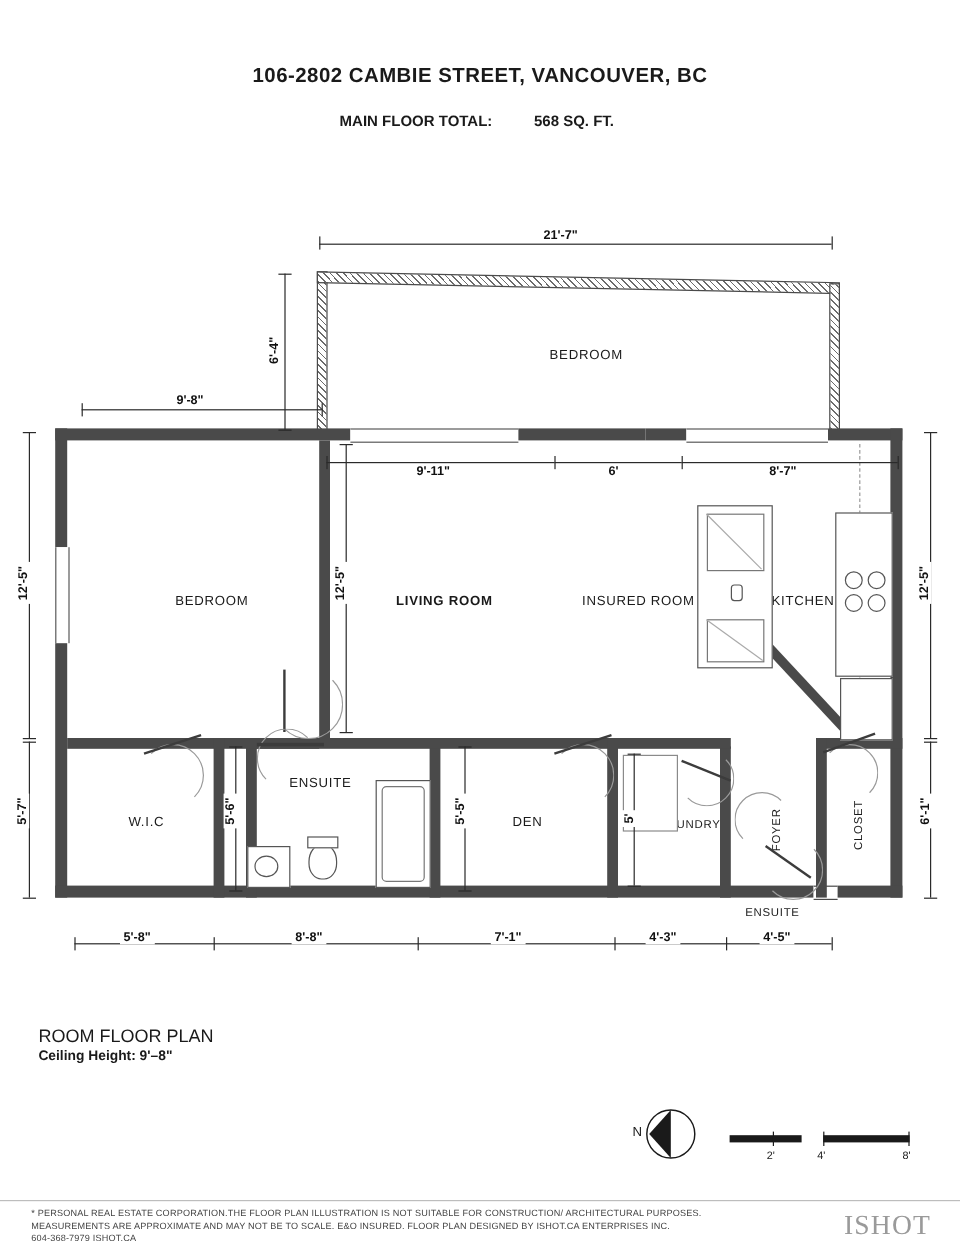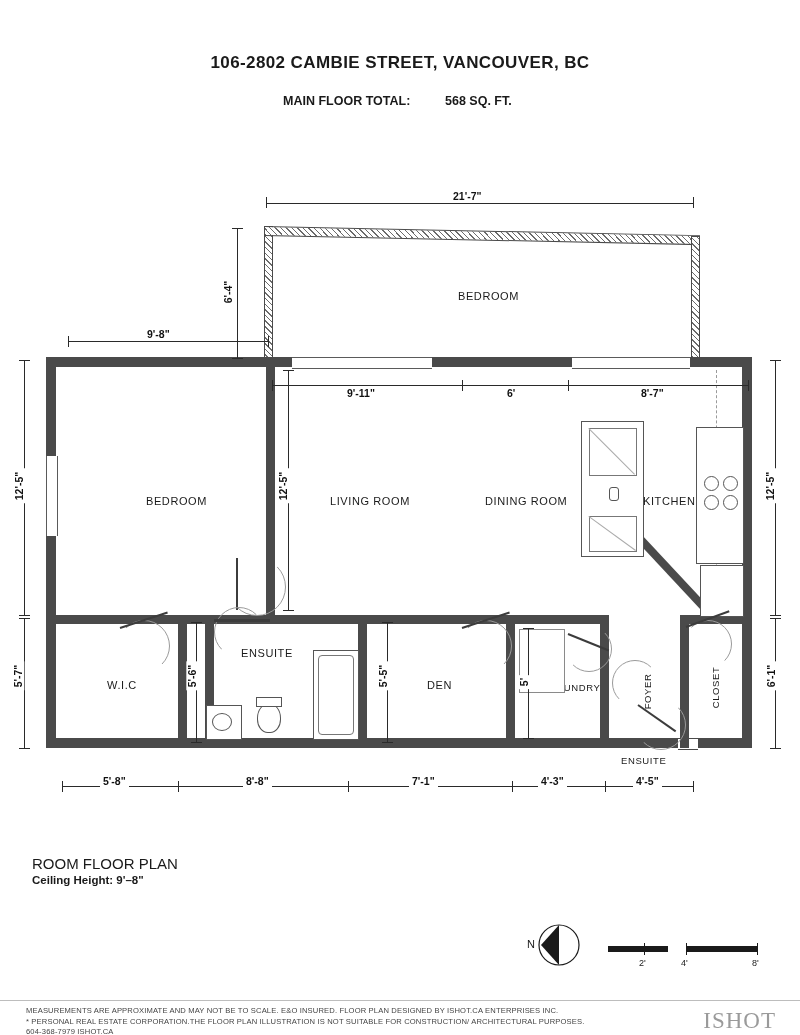--- a/index.html
+++ b/index.html
@@ -230,22 +230,22 @@
   <div class="wall" style="left:515px; top:615px; width:94px; height:9px;"></div>
 
   <div class="wall" style="left:680px; top:615px; width:72px; height:9px;"></div>
   <div class="wall" style="left:680px; top:615px; width:9px; height:133px;"></div>
 
   <div style="position:absolute; left:716px; top:370px; width:0; height:245px; border-left:1px dashed #9a9a9a;"></div>
 
   <div class="wall" style="left:600px; top:490px; width:170px; height:8px; transform:rotate(47deg); transform-origin:left top;"></div>
 
   <div class="room-label" style="left:146px; top:495px;">BEDROOM</div>
-  <div class="room-label" style="left:330px; top:495px;">LIVING ROOM</div>
-  <div class="room-label" style="left:485px; top:495px;">DINING ROOM</div>
+  <div class="room-label" style="left:330px; top:495px;font-weight:bold;">LIVING ROOM</div>
+  <div class="room-label" style="left:485px; top:495px;">INSURED ROOM</div>
   <div class="room-label" style="left:643px; top:495px;">KITCHEN</div>
   <div class="room-label" style="left:107px; top:679px;">W.I.C</div>
   <div class="room-label" style="left:241px; top:647px;text-align:center;">ENSUITE</div>
   <div class="room-label" style="left:427px; top:679px;">DEN</div>
   <div class="room-label small" style="left:551px; top:682px;">LAUNDRY</div>
   <div class="room-label small" style="left:541px; top:651px; color:#8a8a8a;">W/D</div>
   <div class="room-label small rot90" style="left:630px; top:686px; transform:rotate(-90deg);">FOYER</div>
   <div class="room-label small rot90" style="left:695px; top:682px; transform:rotate(-90deg);">CLOSET</div>
   <div class="room-label small" style="left:621px; top:755px;">ENSUITE</div>
 
@@ -396,17 +396,17 @@
   <div class="sb-tick" style="left:36px; top:3px;"></div>
   <div class="sb-tick" style="left:78px; top:3px;"></div>
   <div class="sb-tick" style="left:149px; top:3px;"></div>
   <div class="sb-num" style="left:31px; top:18px;">2'</div>
   <div class="sb-num" style="left:73px; top:18px;">4'</div>
   <div class="sb-num" style="left:144px; top:18px;">8'</div>
 </div>
 
 <div id="footer-rule"></div>
 <div id="footer">
+  <div>* PERSONAL REAL ESTATE CORPORATION.THE FLOOR PLAN ILLUSTRATION IS NOT SUITABLE FOR CONSTRUCTION/ ARCHITECTURAL PURPOSES.</div>
   <div>MEASUREMENTS ARE APPROXIMATE AND MAY NOT BE TO SCALE. E&amp;O INSURED. FLOOR PLAN DESIGNED BY ISHOT.CA ENTERPRISES INC.</div>
-  <div>* PERSONAL REAL ESTATE CORPORATION.THE FLOOR PLAN ILLUSTRATION IS NOT SUITABLE FOR CONSTRUCTION/ ARCHITECTURAL PURPOSES.</div>
   <div>604-368-7979  ISHOT.CA</div>
 </div>
 <div id="brand">ISHOT</div>
 
 </body></html>

